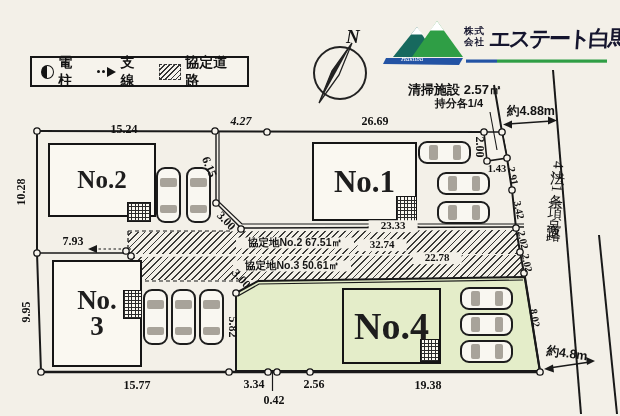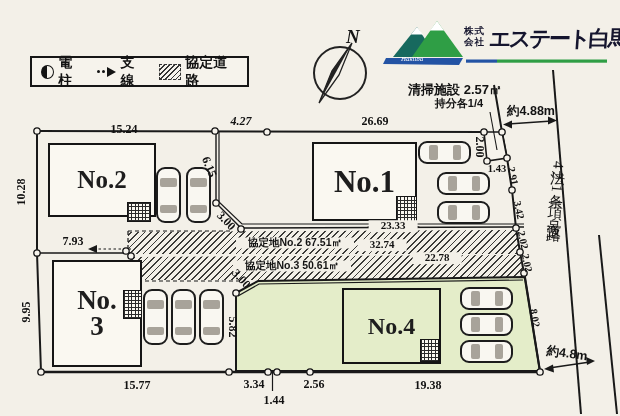--- a/index.html
+++ b/index.html
@@ -174,21 +174,21 @@
       </div>
     <div class="house" style="left:312px;top:142px;width:101px;height:75px;font-size:31px;">
         <span>No.1</span>
       </div>
     <div class="house" style="left:52px;top:260px;width:86px;height:103px;font-size:27px;">
       <span class="stack">
         <span>No.</span>
         <span>3</span>
       </span>
     </div>
-    <div class="house green" style="left:342px;top:288px;width:95px;height:72px;font-size:24px;">
+    <div class="house green" style="left:342px;top:288px;width:95px;height:72px;font-size:38px;">
         <span>No.4</span>
       </div>
 
     <div class="porch" style="left:127px;top:202px;width:22px;height:18px;"></div>
     <div class="porch" style="left:396px;top:196px;width:19px;height:25px;"></div>
     <div class="porch" style="left:123px;top:290px;width:17px;height:27px;"></div>
     <div class="porch" style="left:420px;top:339px;width:17px;height:21px;"></div>
 
     <div class="car v" style="left:156px;top:167px;"></div>
     <div class="car v" style="left:186px;top:167px;"></div>
@@ -246,21 +246,21 @@
     <div class="dim halo" style="left:389px;top:258px;font-size:11px;margin-left:48px;">22.78</div>
 
     <div class="dim" style="left:124px;top:129px;">15.24</div>
     <div class="dim" style="left:241px;top:121px;font-style:italic;">4.27</div>
     <div class="dim" style="left:375px;top:121px;">26.69</div>
     <div class="dim" style="left:21px;top:192px;transform:translate(-50%,-50%) rotate(-90deg);">10.28</div>
     <div class="dim" style="left:73px;top:241px;">7.93</div>
     <div class="dim" style="left:26px;top:312px;transform:translate(-50%,-50%) rotate(-90deg);">9.95</div>
     <div class="dim" style="left:137px;top:385px;">15.77</div>
     <div class="dim" style="left:248px;top:384px;margin-left:6px;">3.34</div>
-    <div class="dim" style="left:274px;top:400px;">1.44</div>
+    <div class="dim" style="left:274px;top:400px;">0.42</div>
     <div class="dim" style="left:294px;top:384px;margin-left:20px;">2.56</div>
     <div class="dim" style="left:428px;top:385px;">19.38</div>
 
     <div class="dim halo" style="left:393px;top:226px;font-size:11px;">23.33</div>
     <div class="dim" style="left:209px;top:167px;transform:translate(-50%,-50%) rotate(68deg);">6.15</div>
     <div class="dim" style="left:226px;top:221px;transform:translate(-50%,-50%) rotate(46deg);">3.00</div>
     <div class="dim" style="left:241px;top:279px;transform:translate(-50%,-50%) rotate(48deg);">3.00</div>
     <div class="dim" style="left:232px;top:327px;transform:translate(-50%,-50%) rotate(90deg);">5.82</div>
 
     <div class="dim" style="left:479px;top:147px;transform:translate(-50%,-50%) rotate(90deg);">2.00</div>

